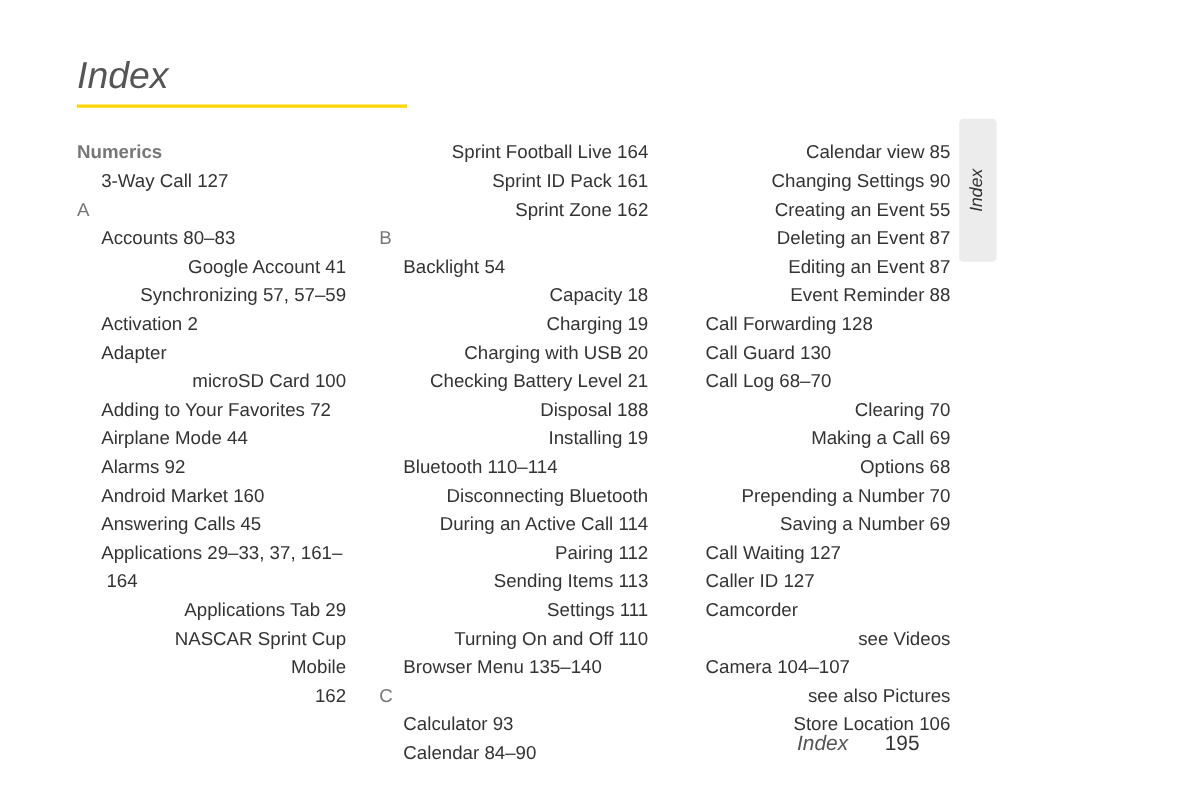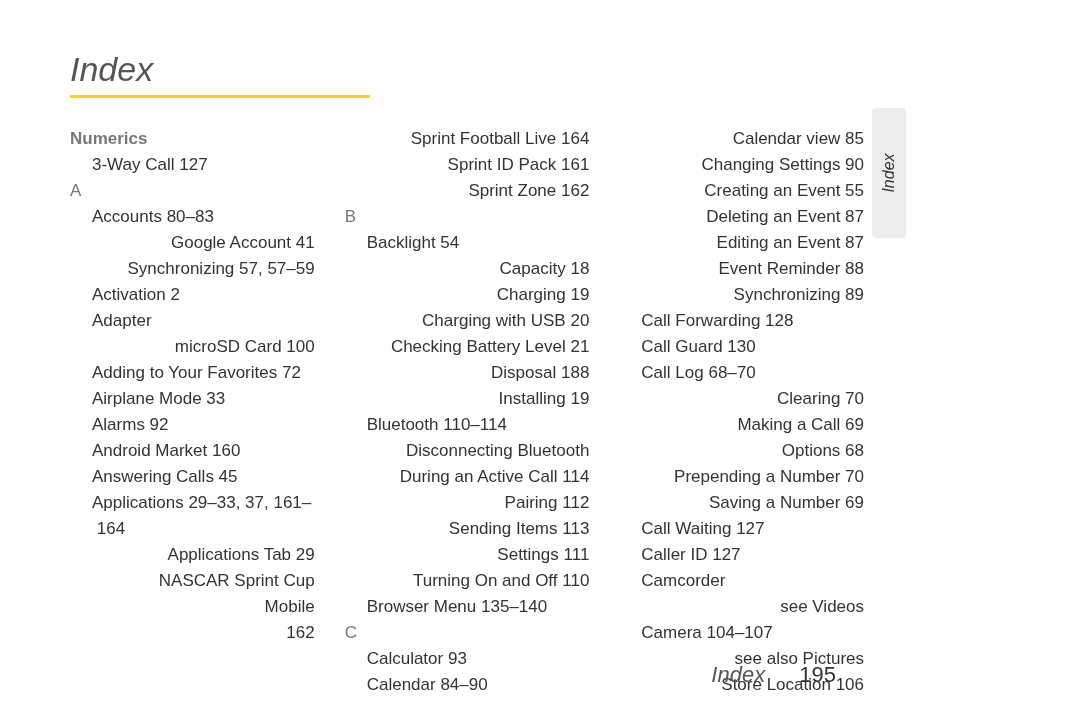--- a/index.html
+++ b/index.html
@@ -7,21 +7,21 @@
   .title{font-style:italic;font-size:34px;color:#555;margin:0 0 6px 0;font-weight:400;}
   .title-rule{height:3px;width:300px;background:#ffd600;margin-bottom:28px;}
   .columns{display:flex;gap:30px;}
   .col{width:300px;font-size:17px;line-height:26px;color:#333;}
   .group{color:#777;font-weight:700;}
   .letter{color:#777;}
   .sub1{padding-left:22px;}
   .sub2{padding-left:44px;text-align:right;}
   .side-tab{position:absolute;right:18px;top:108px;width:34px;height:130px;background:#ececec;border-radius:4px;display:flex;align-items:center;justify-content:center;}
   .side-tab span{transform:rotate(-90deg);font-style:italic;color:#333;font-size:16px;}
-  .footer{position:absolute;bottom:32px;right:88px;font-style:italic;font-size:22px;color:#555;}
+  .footer{position:absolute;bottom:32px;right:88px;font-style:italic;font-size:19px;color:#555;}
   .footer .pg{font-style:normal;margin-left:28px;color:#333;}
 </style>
 </head>
 <body>
 
 <div class="page">
   <h1 class="title">Index</h1>
   <div class="title-rule"></div>
 
   <div class="columns">
@@ -29,21 +29,21 @@
         <div class="group">Numerics</div>
         <div class="sub1">3-Way Call 127</div>
         <div class="letter">A</div>
         <div class="sub1">Accounts 80–83</div>
         <div class="sub2">Google Account 41</div>
         <div class="sub2">Synchronizing 57, 57–59</div>
         <div class="sub1">Activation 2</div>
         <div class="sub1">Adapter</div>
         <div class="sub2">microSD Card 100</div>
         <div class="sub1">Adding to Your Favorites 72</div>
-        <div class="sub1">Airplane Mode 33</div>
+        <div class="sub1">Airplane Mode 44</div>
         <div class="sub1">Alarms 92</div>
         <div class="sub1">Android Market 160</div>
         <div class="sub1">Answering Calls 45</div>
         <div class="sub1">Applications 29–33, 37, 161–</div>
         <div class="sub1">&nbsp;164</div>
         <div class="sub2">Applications Tab 29</div>
         <div class="sub2">NASCAR Sprint Cup Mobile</div>
         <div class="sub2">&nbsp;&nbsp;162</div>
       </div>
     <div class="col" id="col2">
@@ -70,21 +70,20 @@
         <div class="sub1">Calculator 93</div>
         <div class="sub1">Calendar 84–90</div>
       </div>
     <div class="col" id="col3">
         <div class="sub2">Calendar view 85</div>
         <div class="sub2">Changing Settings 90</div>
         <div class="sub2">Creating an Event 55</div>
         <div class="sub2">Deleting an Event 87</div>
         <div class="sub2">Editing an Event 87</div>
         <div class="sub2">Event Reminder 88</div>
-        <div class="sub2">Synchronizing 89</div>
         <div class="sub1">Call Forwarding 128</div>
         <div class="sub1">Call Guard 130</div>
         <div class="sub1">Call Log 68–70</div>
         <div class="sub2">Clearing 70</div>
         <div class="sub2">Making a Call 69</div>
         <div class="sub2">Options 68</div>
         <div class="sub2">Prepending a Number 70</div>
         <div class="sub2">Saving a Number 69</div>
         <div class="sub1">Call Waiting 127</div>
         <div class="sub1">Caller ID 127</div>

